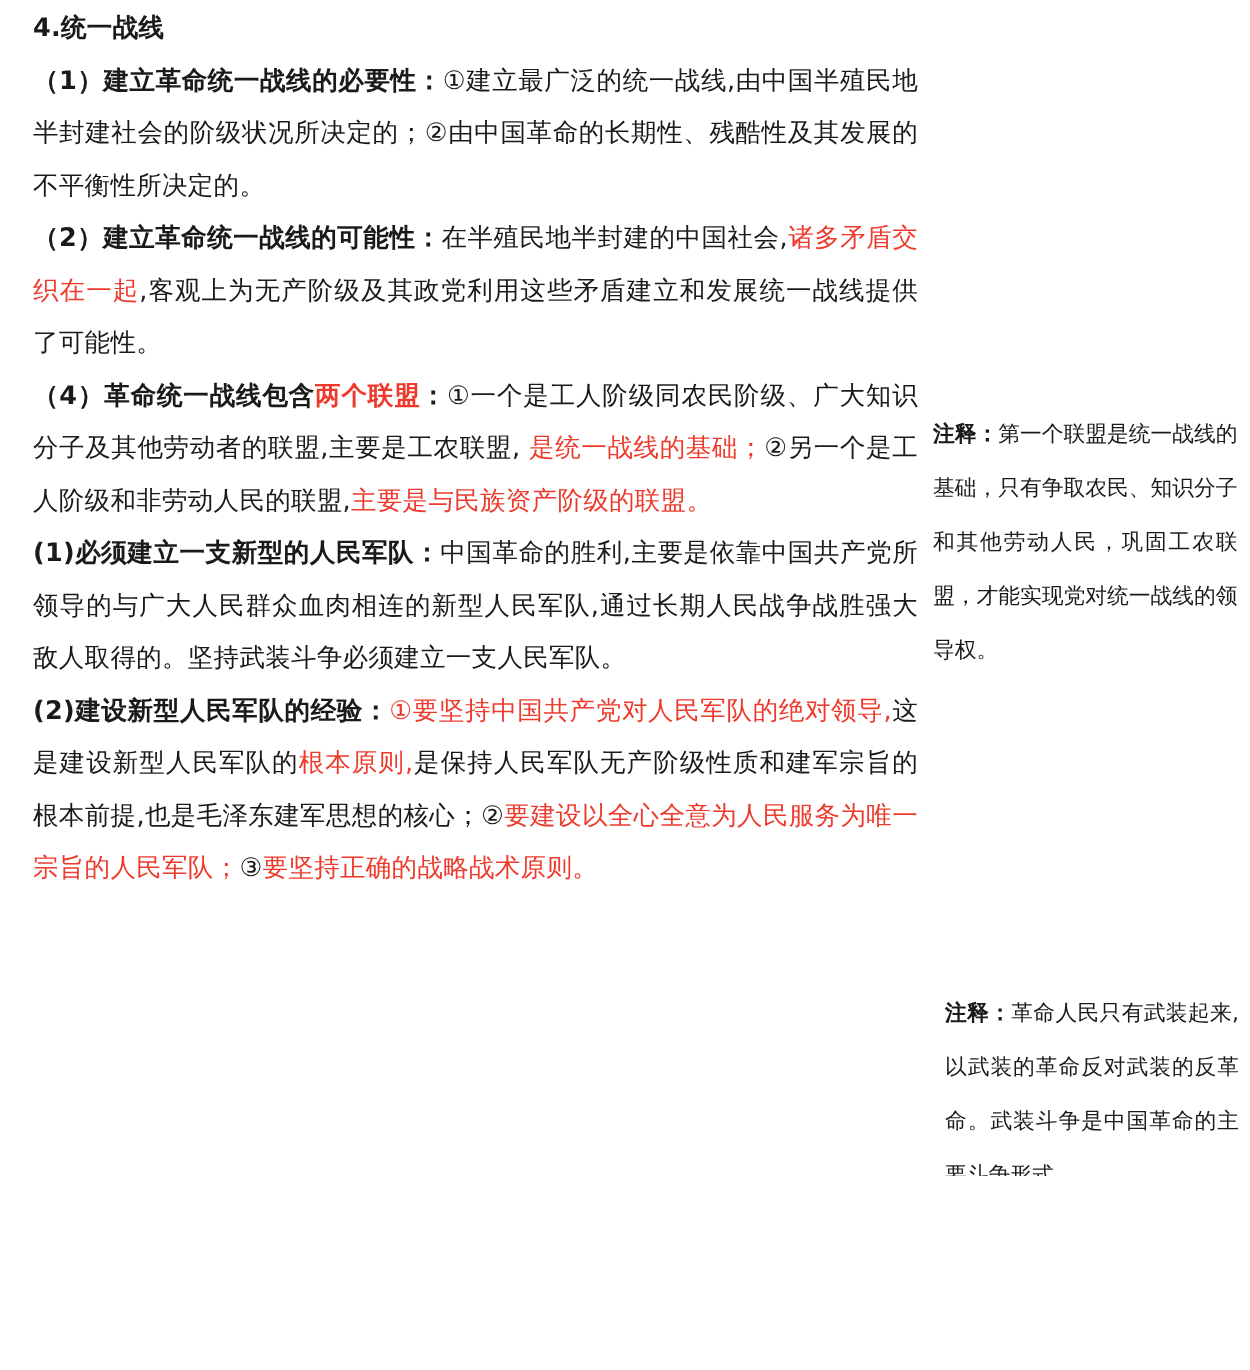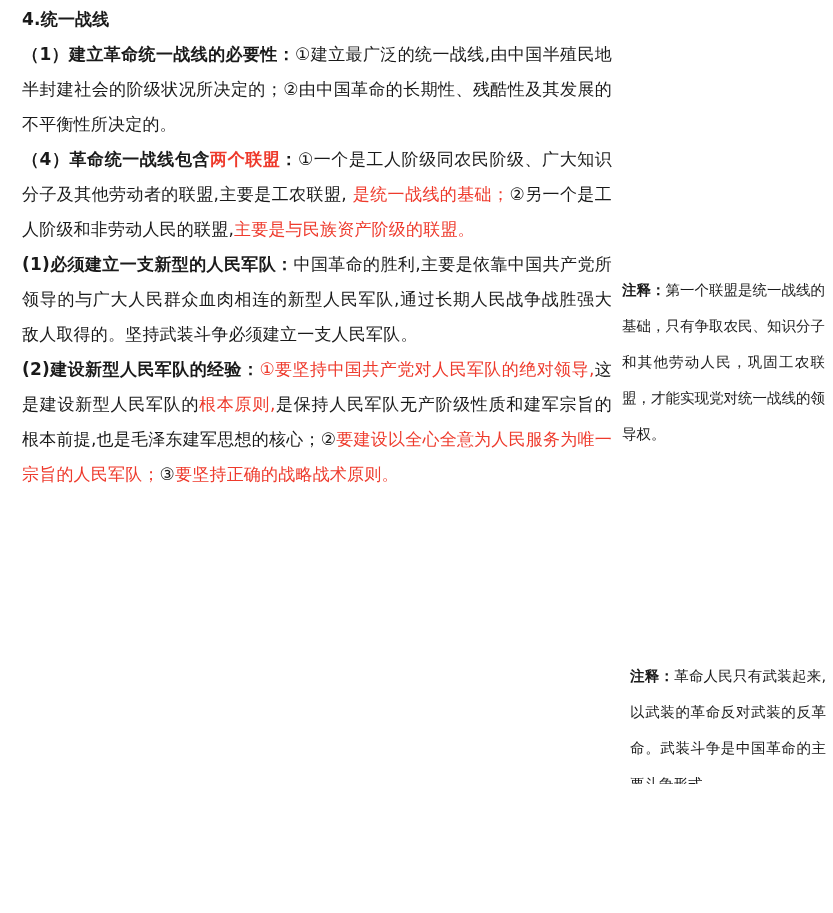--- a/index.html
+++ b/index.html
@@ -42,20 +42,21 @@
   .r { color: var(--red); }
   .u { text-decoration: underline; text-underline-offset: 4px; }
 </style>
 </head>
 <body>
 
 <div class="page">
   <div class="main-column">
     <p class="para"><span class="b">4.统一战线</span></p>
     <p class="para"><span class="b">（1）建立革命统一战线的必要性：</span><span>①建立最广泛的统一战线,由中国半殖民地半封建社会的阶级状况所决定的；②由中国革命的长期性、残酷性及其发展的不平衡性所决定的。</span></p>
+    <p class="para"><span class="b">（2）建立革命统一战线的可能性：</span><span>在半殖民地半封建的中国社会,</span><span class="r">诸多矛盾交织在一起</span><span>,客观上为无产阶级及其政党利用这些矛盾建立和发展统一战线提供了可能性。</span></p>
     <p class="para"><span class="b">（4）革命统一战线包含</span><span class="b r">两个联盟</span><span class="b">：</span><span>①一个是工人阶级同农民阶级、广大知识分子及其他劳动者的联盟,主要是工农联盟, </span><span class="r">是统一战线的基础；</span><span>②另一个是工人阶级和非劳动人民的联盟,</span><span class="r">主要是与民族资产阶级的联盟。</span></p>
     <p class="para"><span class="b">(1)必须建立一支新型的人民军队：</span><span>中国革命的胜利,主要是依靠中国共产党所领导的与广大人民群众血肉相连的新型人民军队,通过长期人民战争战胜强大敌人取得的。坚持武装斗争必须建立一支人民军队。</span></p>
     <p class="para"><span class="b">(2)建设新型人民军队的经验：</span><span class="r">①要坚持中国共产党对人民军队的绝对领导,</span><span>这是建设新型人民军队的</span><span class="r">根本原则,</span><span>是保持人民军队无产阶级性质和建军宗旨的根本前提,也是毛泽东建军思想的核心；②</span><span class="r">要建设以全心全意为人民服务为唯一宗旨的人民军队；</span><span>③</span><span class="r">要坚持正确的战略战术原则。</span></p>
   </div>
 
   <aside class="note note-1"><span class="b">注释：</span><span>第一个联盟是统一战线的基础，只有争取农民、知识分子和其他劳动人民，巩固工农联盟，才能实现党对统一战线的领导权。</span></aside>
   <aside class="note note-3"><span class="b">注释：</span><span>革命人民只有武装起来,以武装的革命反对武装的反革命。武装斗争是中国革命的主要斗争形式。</span></aside>
 </div>
 
 </body></html>

